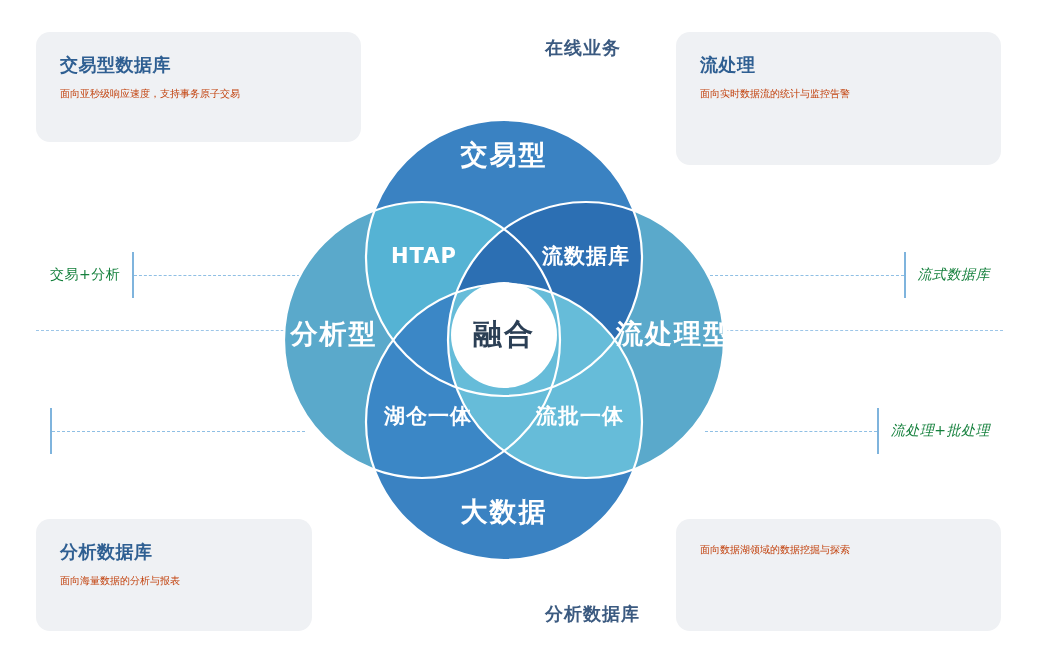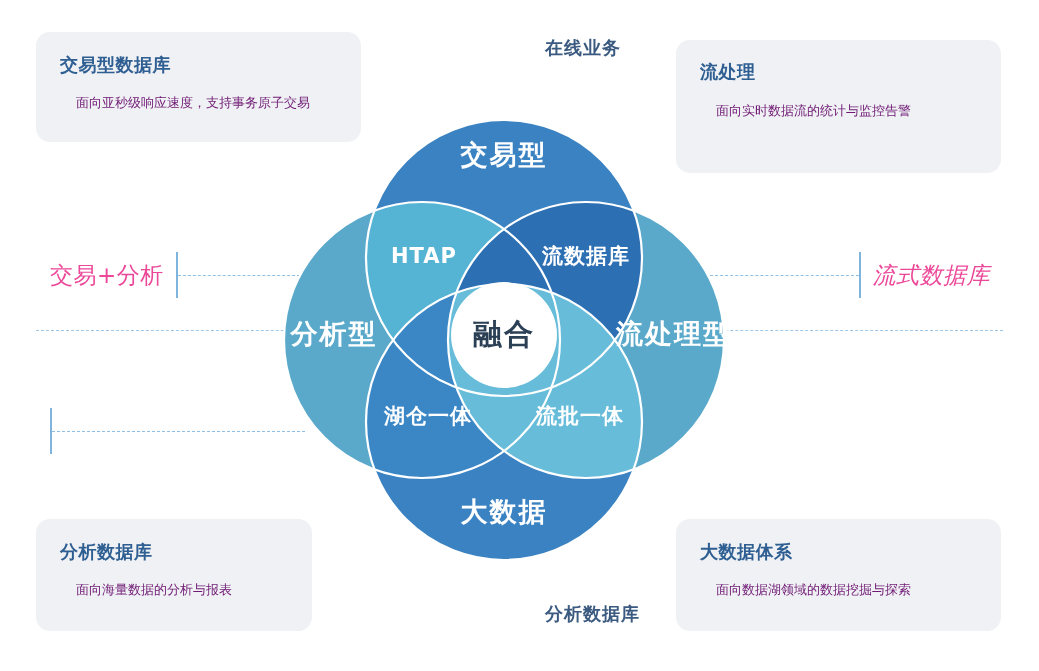--- a/index.html
+++ b/index.html
@@ -15,41 +15,41 @@
     background:#eff1f4;
     border-radius:14px;
     box-sizing:border-box;
     padding:22px 24px 18px 24px;
   }
   .card-title{
     font-size:18px;font-weight:bold;color:#2f5f92;
     letter-spacing:.5px;margin:0 0 9px 0;line-height:1.2;
   }
   .card-desc{
-    font-size:13px;color:#701a75;line-height:1.75;margin:16px;
+    font-size:10px;color:#c2410c;line-height:1.75;margin:0;
   }
   #card-tl{left:36px;top:32px;width:325px;height:110px;}
-  #card-tr{left:676px;top:40px;width:325px;height:133px;font-family:Liberation Serif, serif;}
+  #card-tr{left:676px;top:32px;width:325px;height:133px;}
   #card-bl{left:36px;top:519px;width:276px;height:112px;}
   #card-br{left:676px;top:519px;width:325px;height:112px;}
 
   
   .axis-cap{
     position:absolute;font-size:18px;font-weight:bold;color:#3b5a80;
     letter-spacing:1px;white-space:nowrap;
   }
   #cap-top{left:545px;top:36px;}
   #cap-bottom{left:545px;top:602px;}
 
   
   .side{
     position:absolute;display:flex;align-items:center;height:46px;
     white-space:nowrap;
   }
-  .side-text{font-size:23px;color:#ec4899;letter-spacing:.5px;}
+  .side-text{font-size:14px;color:#15803d;letter-spacing:.5px;}
   .tick{width:2px;height:46px;background:#7fb4dd;flex:0 0 2px;}
   .dash{
     height:0;border-top:1px dashed #8fbfe4;flex:1 1 auto;
   }
   #side-l1{left:50px;top:252px;width:255px;}
   #side-l2{left:50px;top:408px;width:255px;}
   #side-r1{left:705px;top:252px;width:285px;}
   #side-r2{left:705px;top:408px;width:285px;}
   #side-l1 .side-text,#side-l2 .side-text{margin-right:12px;}
   #side-r1 .side-text,#side-r2 .side-text{margin-left:12px;font-style:italic;}
@@ -87,21 +87,20 @@
     <p class="card-title">流处理</p>
     <p class="card-desc">面向实时数据流的统计与监控告警</p>
   </div>
 
   <div class="card" id="card-bl">
     <p class="card-title">分析数据库</p>
     <p class="card-desc">面向海量数据的分析与报表</p>
   </div>
 
   <div class="card" id="card-br">
-    <p class="card-title">大数据体系</p>
     <p class="card-desc">面向数据湖领域的数据挖掘与探索</p>
   </div>
 
   <div class="axis-cap" id="cap-top">在线业务</div>
   <div class="axis-cap" id="cap-bottom">分析数据库</div>
 
   <div class="side" id="side-l1">
     <span class="side-text">交易+分析</span>
     <span class="tick"></span>
     <span class="dash"></span>
@@ -111,20 +110,25 @@
     <span class="tick"></span>
     <span class="dash"></span>
   </div>
 
   <div class="side" id="side-r1">
     <span class="dash"></span>
     <span class="tick"></span>
     <span class="side-text">流式数据库</span>
   </div>
 
+  <div class="side" id="side-r2">
+    <span class="dash"></span>
+    <span class="tick"></span>
+    <span class="side-text">流处理+批处理</span>
+  </div>
 
   <svg id="venn" viewBox="0 0 520 530">
     <defs>
 
       <clipPath id="clip-top">
           <circle cx="254" cy="182" r="138"></circle>
         </clipPath>
       <clipPath id="clip-left">
           <circle cx="172" cy="264" r="138"></circle>
         </clipPath>

